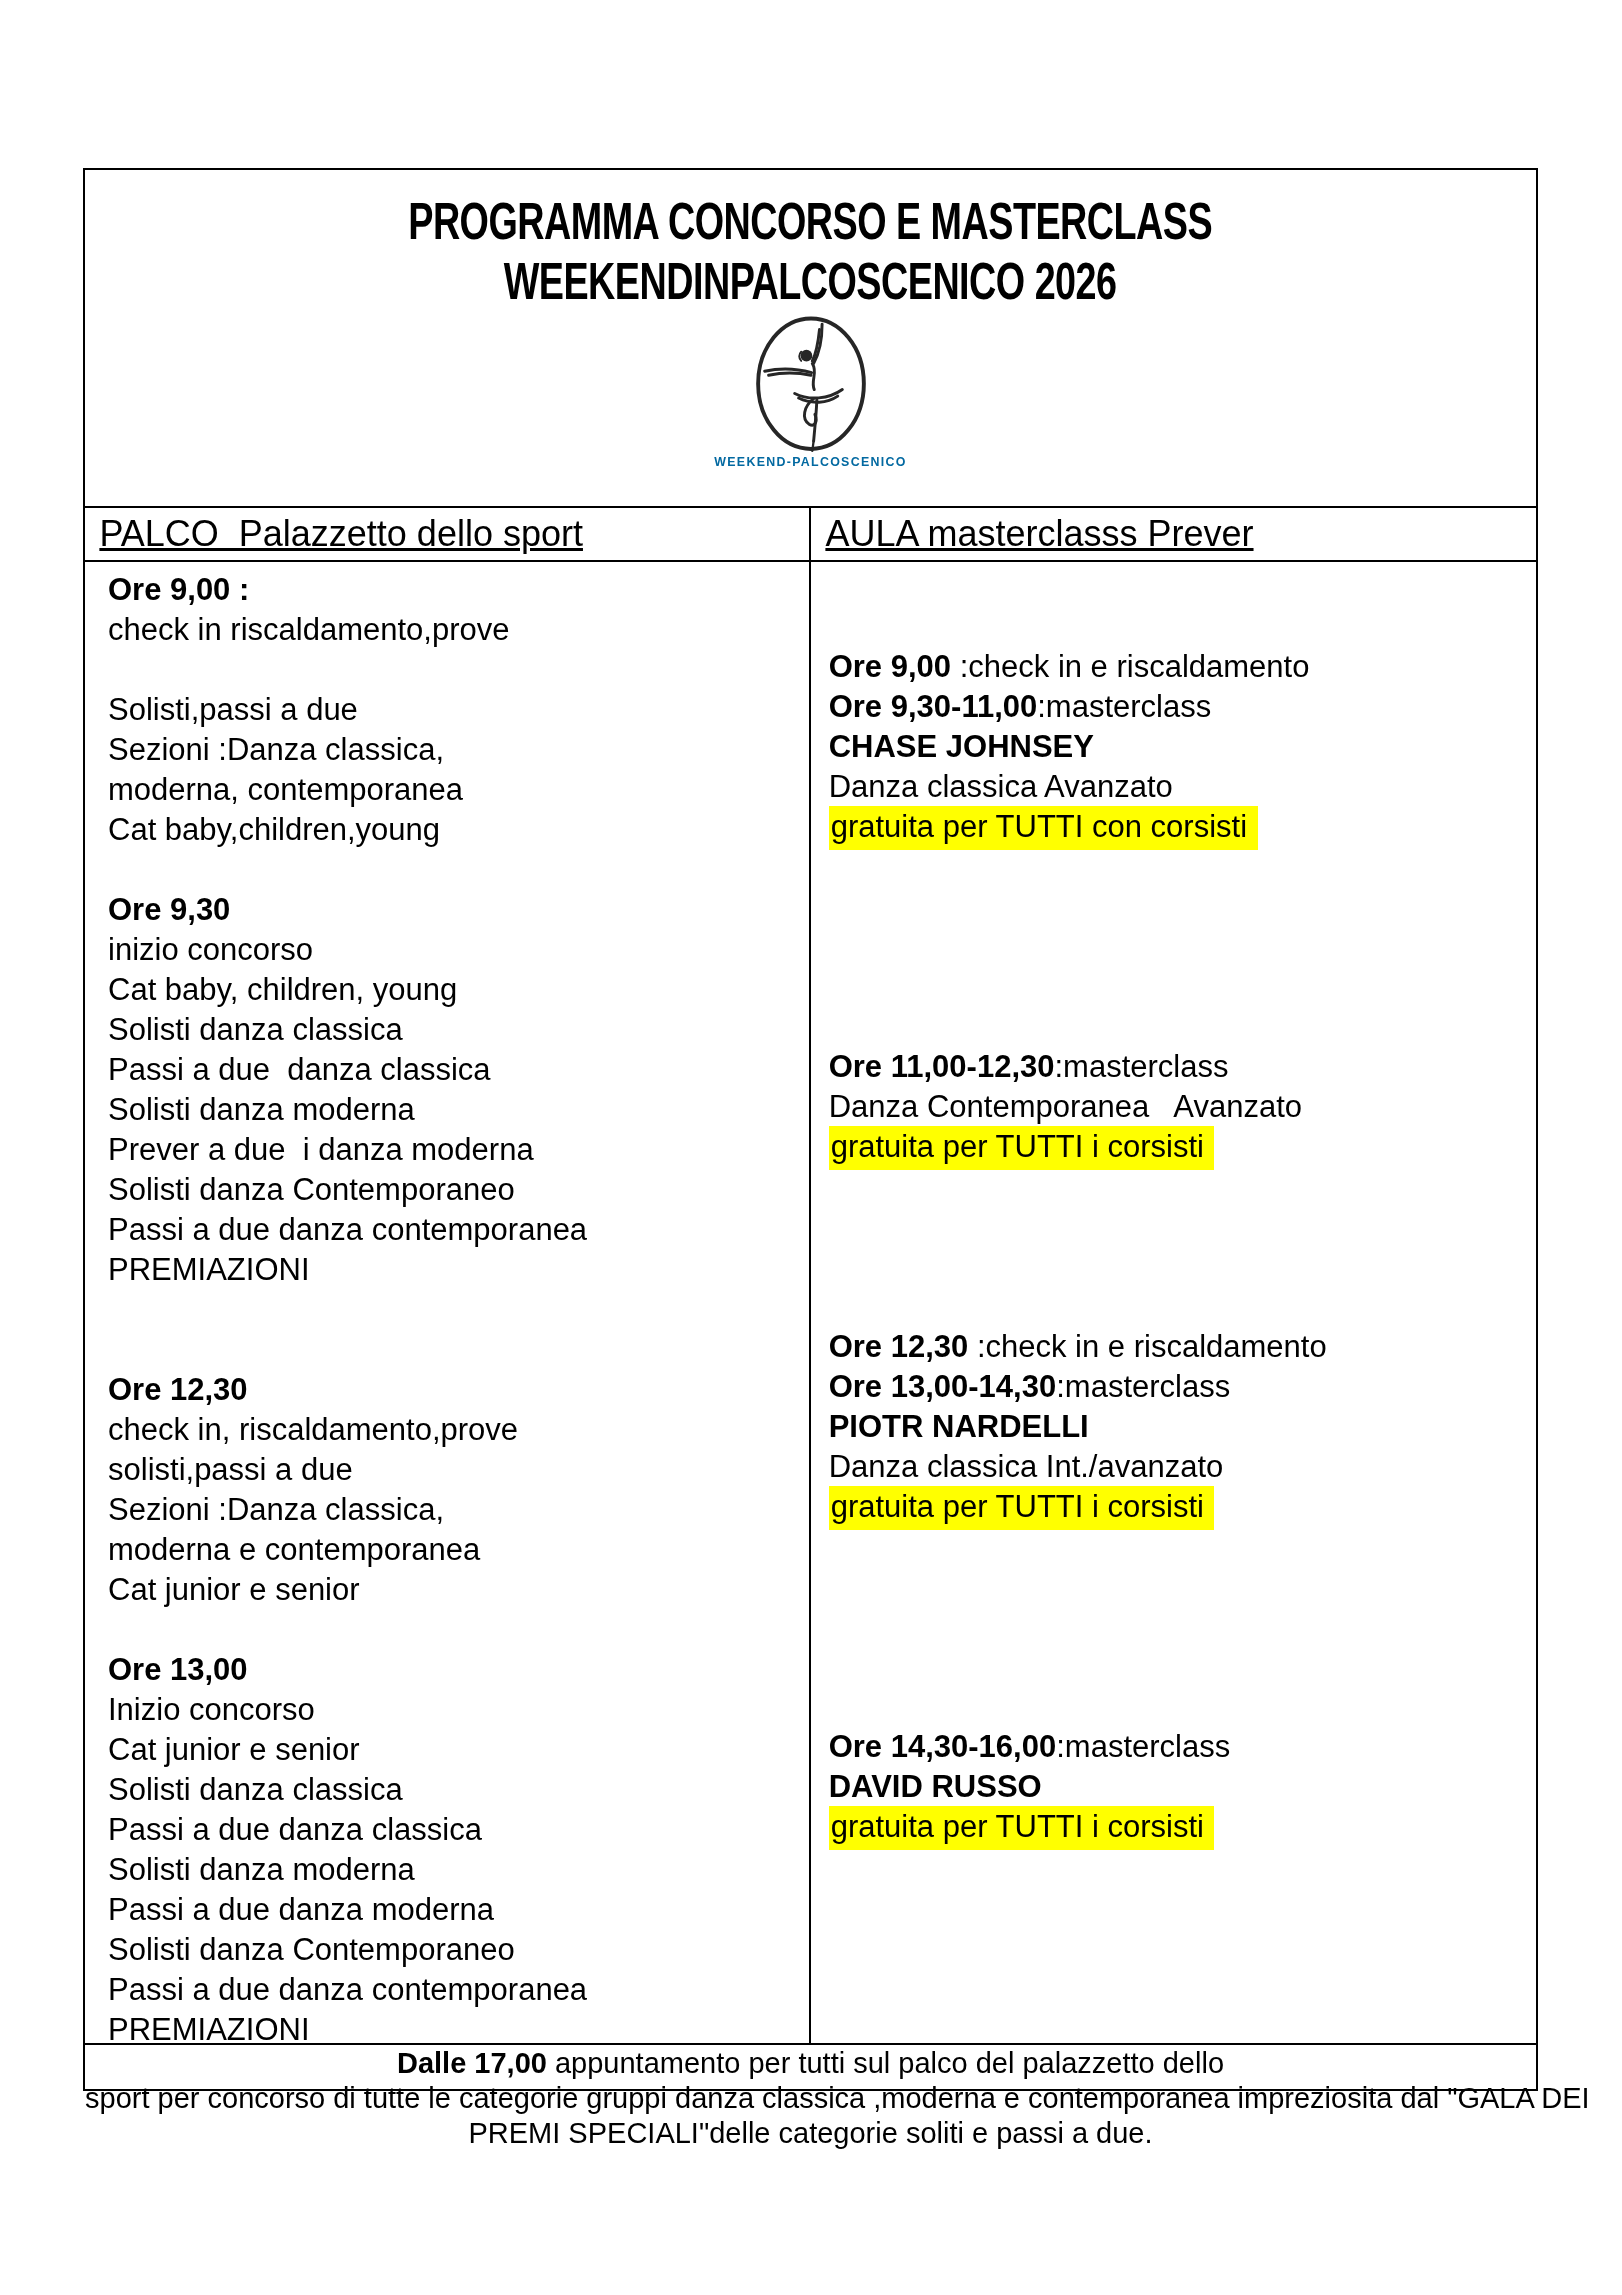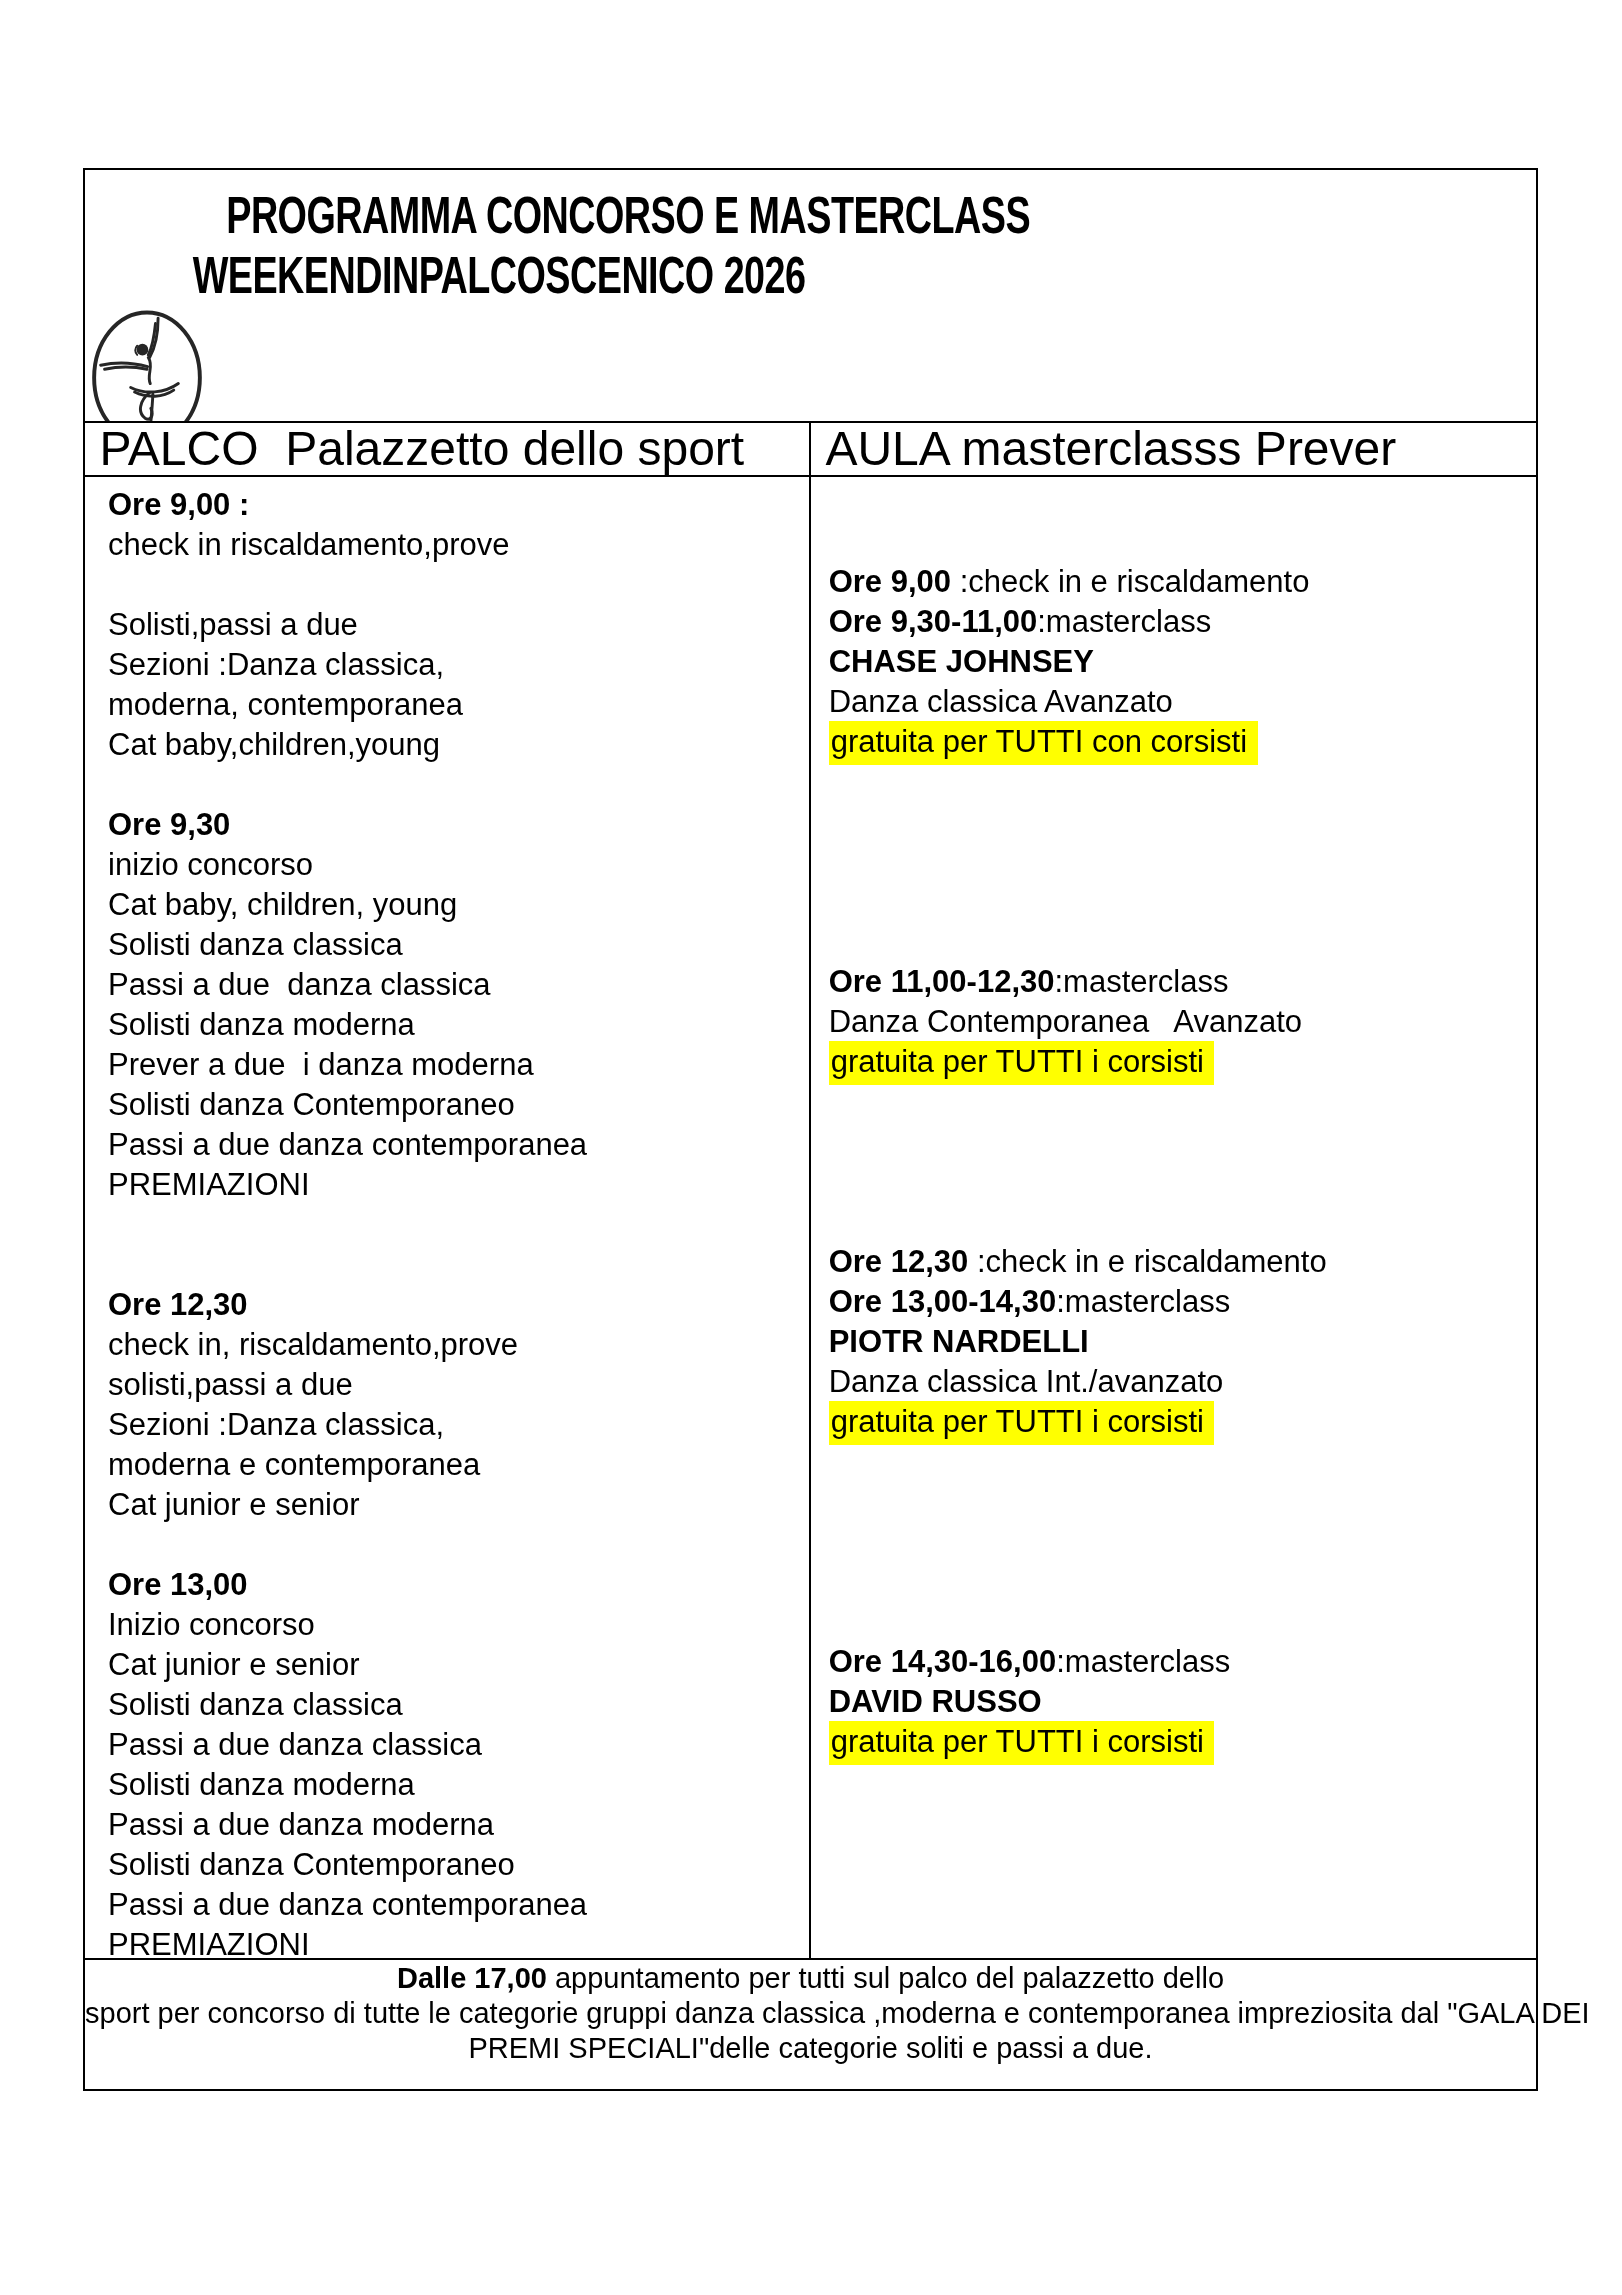--- a/index.html
+++ b/index.html
@@ -7,36 +7,36 @@
     width:1623px;height:2295px;position:relative;
     background:#ffffff;color:#000;
     font-family:"Liberation Sans","DejaVu Sans",sans-serif;
     overflow:hidden;
   }
   .doc-table{
     position:absolute;left:83px;top:168px;width:1455px;height:1923px;
     border:2px solid #000;box-sizing:border-box;background:#fff;
   }
   
-  .title-row{height:251px;box-sizing:border-box;text-align:left;padding-top:16px;overflow:hidden;}
+  .title-row{height:336px;box-sizing:border-box;text-align:center;padding-top:22px;overflow:hidden;}
   .t-line{font-size:51px;font-weight:bold;line-height:60px;white-space:pre;}
   .t-line>span{display:inline-block;transform:scaleX(0.74);transform-origin:50% 50%;letter-spacing:-0.7px;}
   .logo-wrap{margin-top:2.6px;line-height:0;}
   .logo-caption{
     font-size:12.4px;letter-spacing:1.3px;color:#0369a1;line-height:14.4px;
     filter:blur(0.4px);font-weight:bold;
   }
   
   .header-row{
     display:flex;height:56px;box-sizing:border-box;
     border-top:2px solid #000;border-bottom:2px solid #000;
   }
   .h-left{width:726px;box-sizing:border-box;border-right:2px solid #000;padding-left:14.4px;}
   .h-right{flex:1;padding-left:14.4px;}
-  .h-text{font-size:48px;line-height:51px;white-space:pre;}
+  .h-text{font-size:36px;line-height:51px;white-space:pre;text-decoration:underline;}
   
   .body-row{display:flex;height:1483px;box-sizing:border-box;border-bottom:2px solid #000;}
   .c-left{width:726px;box-sizing:border-box;border-right:2px solid #000;padding:8px 0 0 23px;}
   .c-right{flex:1;box-sizing:border-box;padding:5.2px 0 0 17.7px;}
   .line{height:40px;line-height:40px;font-size:31px;white-space:pre;}
   .seg{white-space:pre;}
   .seg.b{font-weight:bold;}
   .seg.hl{background:#ffff00;padding:3.3px 10.5px 5.9px 2px;}
   
   .footer-row{height:76px;box-sizing:border-box;text-align:center;padding-top:1.3px;}

